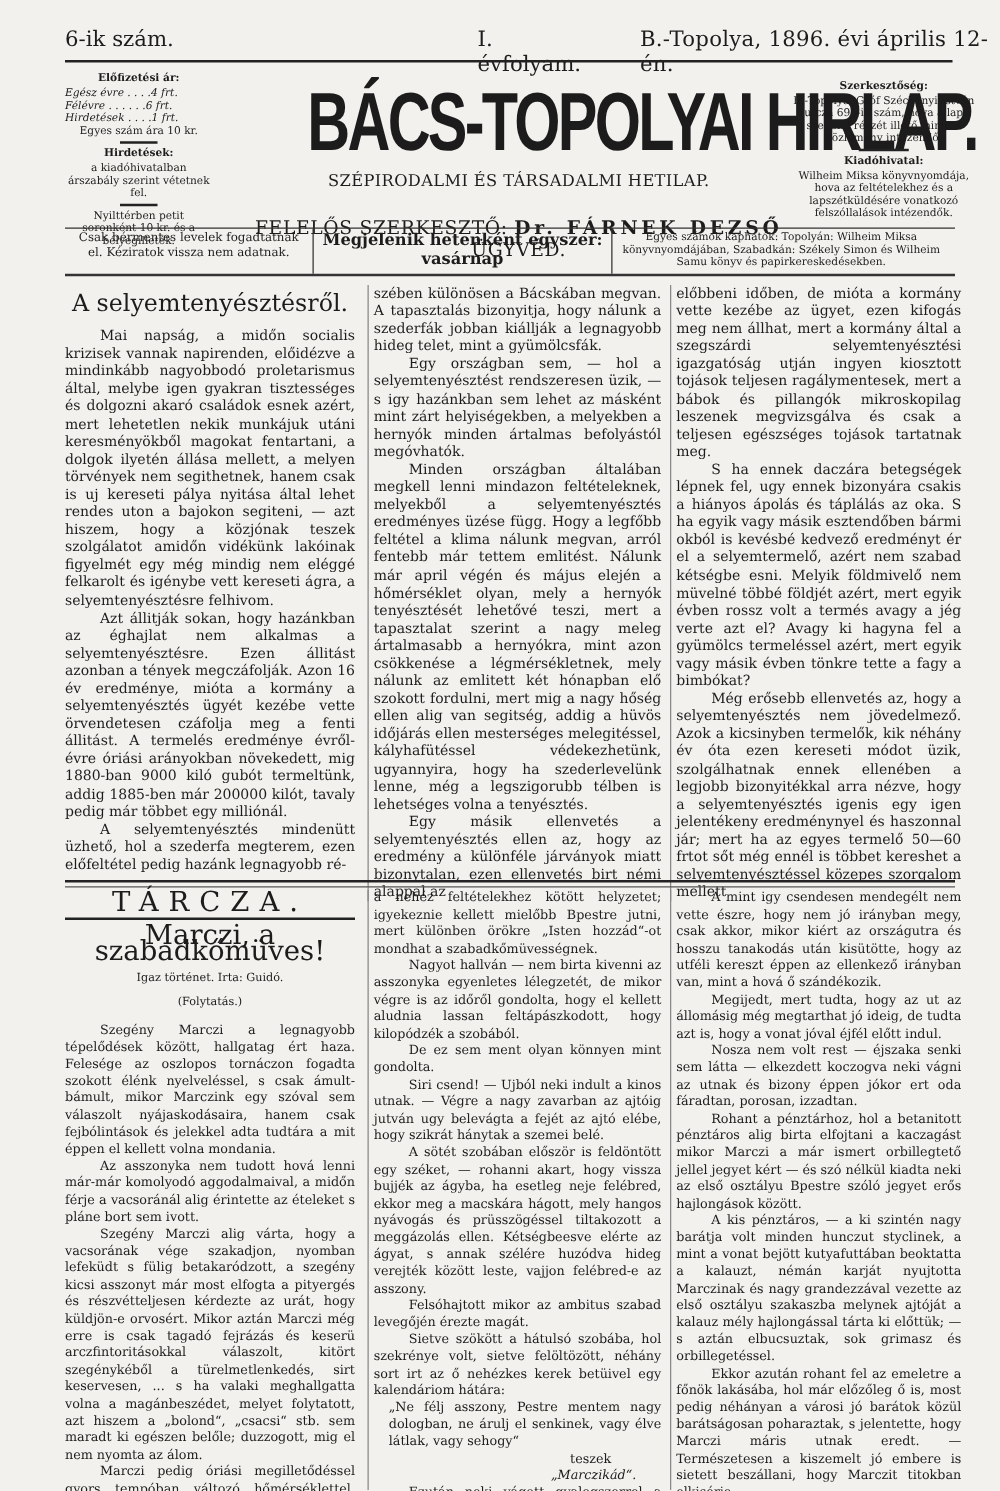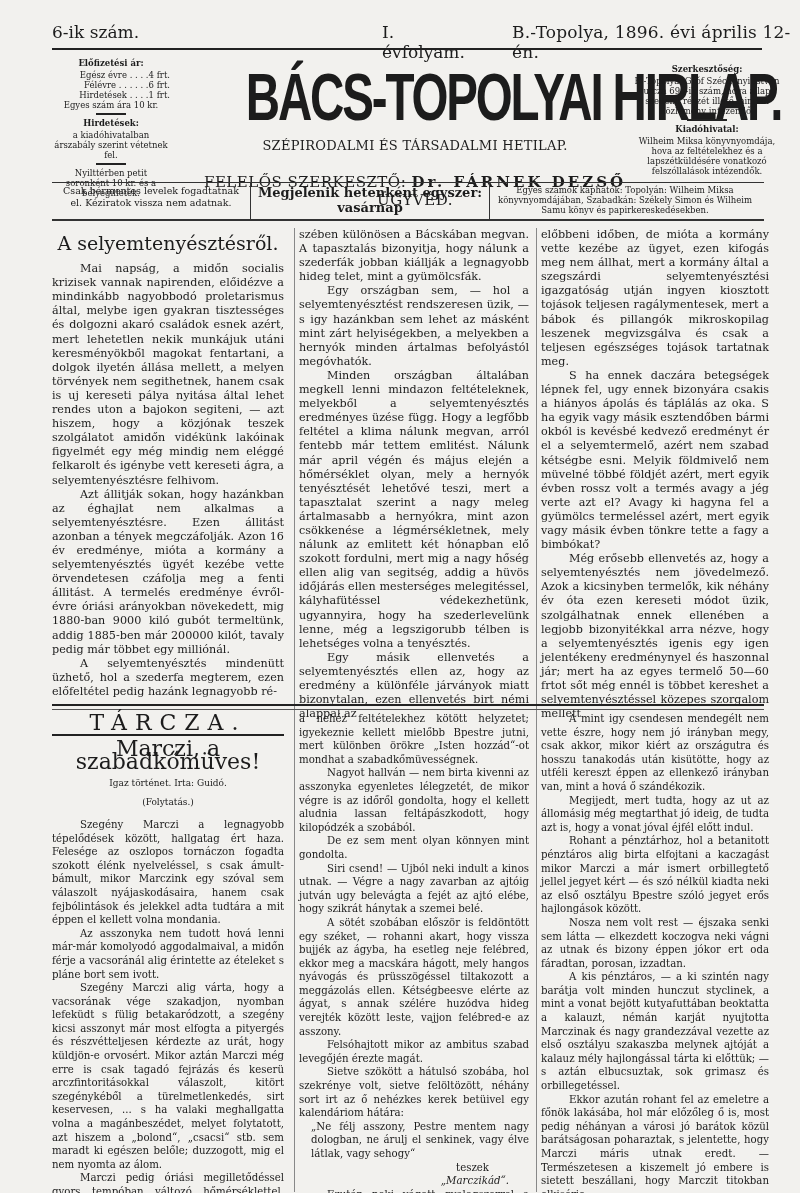--- a/index.html
+++ b/index.html
@@ -10,21 +10,21 @@
     color: #1c1c1c;
     position: relative;
   }
   .page { position: absolute; left: 52px; top: 0; width: 718px; height: 1193px; }
   .topline { position: absolute; top: 22px; left: 0; width: 293px; font-size: 17px; }
   .topline.mid { left: 330px; width: 100px; }
   .topline.right { left: 460px; width: 300px; font-size: 17px; letter-spacing: 0.2px; }
   .hr-thick { position: absolute; left: 0; width: 710px; height: 2px; background: #222; }
   .leftbox { position: absolute; left: 0; top: 58px; width: 118px; font-size: 8.5px; line-height: 10px; }
   .leftbox .h { text-align: center; font-weight: bold; margin-bottom: 2px; }
-  .leftbox .row { display: flex; justify-content: flex-end; }
+  .leftbox .row { display: flex; justify-content: flex-start; font-style: italic; }
   .leftbox .c { text-align: center; }
   .leftbox .sep { width: 30px; height: 2px; background: #222; margin: 3px auto; }
   .masthead { position: absolute; left: 128px; top: 62px; width: 470px; text-align: center; }
   .title { font-family: "Liberation Sans Narrow", "Liberation Sans", sans-serif; font-weight: bold;
     font-size: 66px; line-height: 70px; letter-spacing: -3px; transform: scaleX(0.72); transform-origin: center; white-space: nowrap; }
   .subtitle { font-size: 13px; margin-top: 6px; letter-spacing: 0.3px; }
   .editor { font-size: 15px; margin-top: 20px; letter-spacing: 0.5px; }
   .editor b { letter-spacing: 3px; }
   .rightbox { position: absolute; left: 580px; top: 64px; width: 150px; font-size: 8.5px; line-height: 10px; text-align: center; }
   .rightbox .h { font-weight: bold; margin-bottom: 2px; }
@@ -153,20 +153,20 @@
     <p>Sietve szökött a hátulsó szobába, hol szekrénye volt, sietve felöltözött, néhány sort irt az ő nehézkes kerek betüivel egy kalendáriom hátára:</p>
     <p class="quote">„Ne félj asszony, Pestre mentem nagy dologban, ne árulj el senkinek, vagy élve látlak, vagy sehogy“</p>
     <p class="sig">teszek</p>
     <p class="sig2">„Marczikád“.</p>
     <p>Ezután neki vágott gyalogszerrel a szép csendes éjszakának azzal a szent szándékkal, hogy elballag a szomszéd állomásra, és elutazik a nélkül, hogy valaki sejtené is.</p>
   </div>
 
   <div class="lower l3">
     <p>A mint igy csendesen mendegélt nem vette észre, hogy nem jó irányban megy, csak akkor, mikor kiért az országutra és hosszu tanakodás után kisütötte, hogy az utféli kereszt éppen az ellenkező irányban van, mint a hová ő szándékozik.</p>
     <p>Megijedt, mert tudta, hogy az ut az állomásig még megtarthat jó ideig, de tudta azt is, hogy a vonat jóval éjfél előtt indul.</p>
+    <p>Nosza nem volt rest — éjszaka senki sem látta — elkezdett koczogva neki vágni az utnak és bizony éppen jókor ert oda fáradtan, porosan, izzadtan.</p>
     <p>Rohant a pénztárhoz, hol a betanitott pénztáros alig birta elfojtani a kaczagást mikor Marczi a már ismert orbillegtető jellel jegyet kért — és szó nélkül kiadta neki az első osztályu Bpestre szóló jegyet erős hajlongások között.</p>
-    <p>Nosza nem volt rest — éjszaka senki sem látta — elkezdett koczogva neki vágni az utnak és bizony éppen jókor ert oda fáradtan, porosan, izzadtan.</p>
     <p>A kis pénztáros, — a ki szintén nagy barátja volt minden hunczut styclinek, a mint a vonat bejött kutyafuttában beoktatta a kalauzt, némán karját nyujtotta Marczinak és nagy grandezzával vezette az első osztályu szakaszba melynek ajtóját a kalauz mély hajlongással tárta ki előttük; — s aztán elbucsuztak, sok grimasz és orbillegetéssel.</p>
     <p>Ekkor azután rohant fel az emeletre a főnök lakásába, hol már előzőleg ő is, most pedig néhányan a városi jó barátok közül barátságosan poharaztak, s jelentette, hogy Marczi máris utnak eredt. — Természetesen a kiszemelt jó embere is sietett beszállani, hogy Marczit titokban elkisérje.</p>
 
   </div>
 
 </div>
 
 </body></html>

